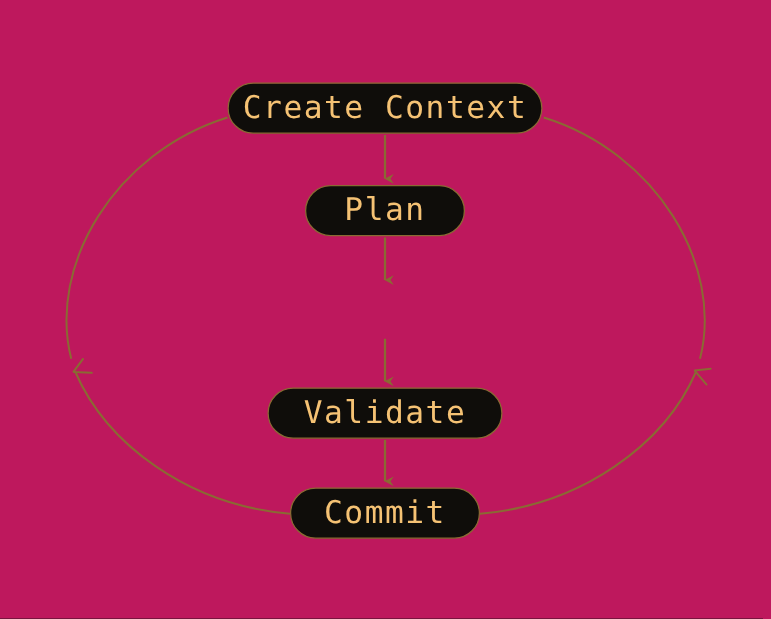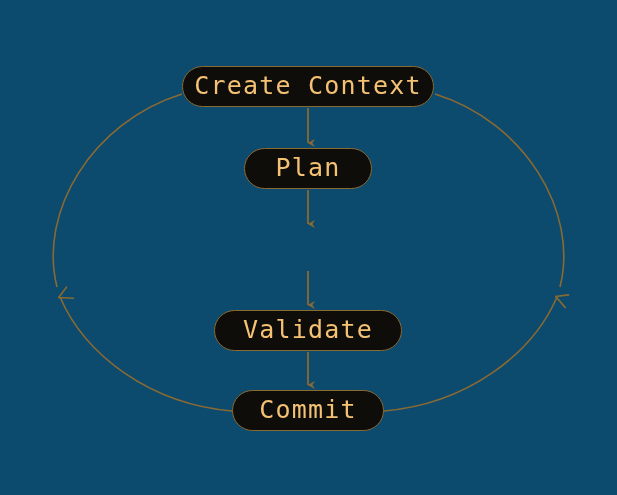--- a/index.html
+++ b/index.html
@@ -4,21 +4,21 @@
 <style>
   html, body {
     margin: 0;
     padding: 0;
     background: #161514;
   }
   #canvas {
     position: relative;
     width: 617px;
     height: 495px;
-    background: #0c4a6e;
+    background: #be185d;
     overflow: hidden;
     font-family: "DejaVu Sans Mono", "Liberation Mono", monospace;
   }
   #edges {
     position: absolute;
     left: 0;
     top: 0;
     width: 617px;
     height: 495px;
   }

